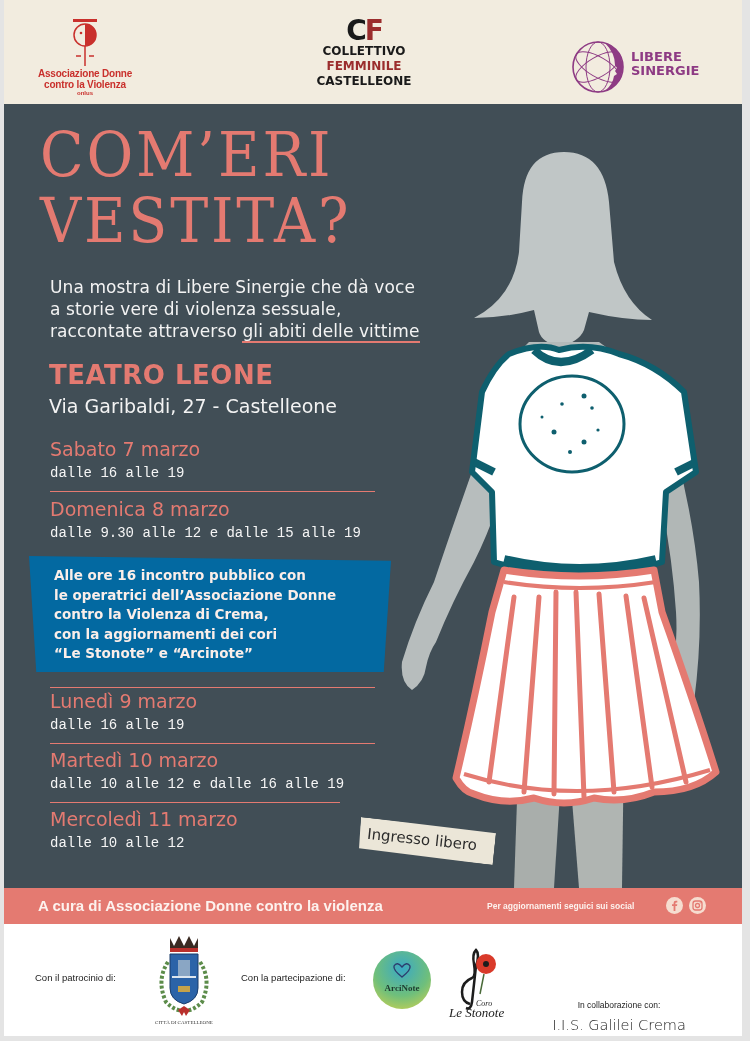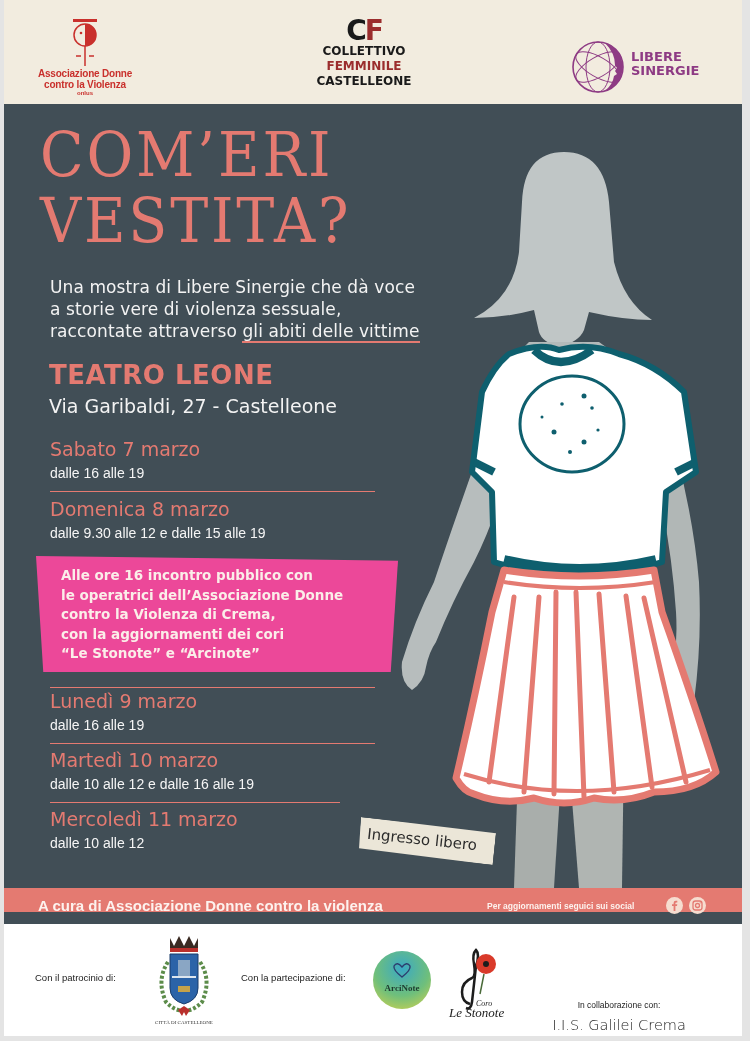--- a/index.html
+++ b/index.html
@@ -33,33 +33,33 @@
   .title .line { display: block; font-size: 62px; line-height: 66px; letter-spacing: 3px; transform: scaleX(0.92); transform-origin: left; }
 
   .subtitle { position: absolute; left: 46px; top: 172px; color: #f3f3f3; font-size: 17px; line-height: 22px; font-family: "DejaVu Sans", sans-serif; letter-spacing: 0.1px; }
   .subtitle .ul { border-bottom: 2px solid #e47a71; }
 
   .venue-name { position: absolute; left: 45px; top: 256px; color: #e47a71; font-weight: bold; font-size: 26px; line-height: 30px; font-family: "DejaVu Sans", sans-serif; letter-spacing: 0.5px; }
   .venue-addr { position: absolute; left: 45px; top: 290px; color: #f3f3f3; font-size: 19px; line-height: 24px; font-family: "DejaVu Sans", sans-serif; }
 
   .day { position: absolute; left: 46px; }
   .day .d { color: #e47a71; font-size: 19px; line-height: 22px; font-family: "DejaVu Sans", sans-serif; }
-  .day .h { color: #f5f5f5; font-size: 14px; line-height: 18px; font-family: Liberation Sans, sans-serif; margin-top: 4px; }
+  .day .h { color: #f5f5f5; font-size: 14px; line-height: 18px; font-family: Liberation Mono, monospace; margin-top: 4px; }
   .sep { position: absolute; left: 46px; height: 1px; background: #e47a71; }
 
-  .callout { position: absolute; left: 32px; top: 452px; width: 362px; height: 116px; background: #ec4899; clip-path: polygon(0 0, 100% 4%, 98% 100%, 2% 100%); }
+  .callout { position: absolute; left: 25px; top: 452px; width: 362px; height: 116px; background: #0369a1; clip-path: polygon(0 0, 100% 4%, 98% 100%, 2% 100%); }
   .callout .txt { position: absolute; left: 25px; top: 10px; color: #fbeee9; font-weight: bold; font-size: 13.5px; line-height: 19.5px; font-family: "DejaVu Sans", sans-serif; }
 
   .ingresso { position: absolute; left: 357px; top: 817px; width: 136px; height: 34px; background: #ebe6d8; transform: rotate(6deg); transform-origin: left top; clip-path: polygon(0 0, 100% 6%, 100% 100%, 1% 92%); }
   .ingresso span { position: absolute; left: 8px; top: 7px; color: #2b2b2b; font-size: 15px; line-height: 18px; font-family: "DejaVu Sans", sans-serif; }
 
   .figure { position: absolute; left: 390px; top: 38px; width: 340px; height: 746px; }
 
   
-  .band { position: absolute; left: 0; top: 888px; width: 738px; height: 24px; background: #e47a71; }
+  .band { position: absolute; left: 0; top: 888px; width: 738px; height: 36px; background: #e47a71; }
   .band .main-t { position: absolute; left: 34px; top: 9px; color: #fdf2ee; font-weight: bold; font-size: 15px; line-height: 18px; font-family: "Liberation Sans", sans-serif; }
   .band .soc-t { position: absolute; left: 483px; top: 13px; color: #fdf2ee; font-weight: bold; font-size: 8.5px; line-height: 10px; font-family: "Liberation Sans", sans-serif; }
   .band .icon { position: absolute; top: 9px; width: 17px; height: 17px; border-radius: 50%; background: #f6ddd0; }
   .band .fb { left: 662px; }
   .band .ig { left: 685px; }
 
   
   .sponsors { position: absolute; left: 0; top: 924px; width: 738px; height: 112px; background: #ffffff; }
   .sponsors .lab { position: absolute; font-size: 9.5px; line-height: 12px; color: #222; font-family: "Liberation Sans", sans-serif; }
   .crest { position: absolute; left: 144px; top: 8px; width: 72px; height: 96px; }

